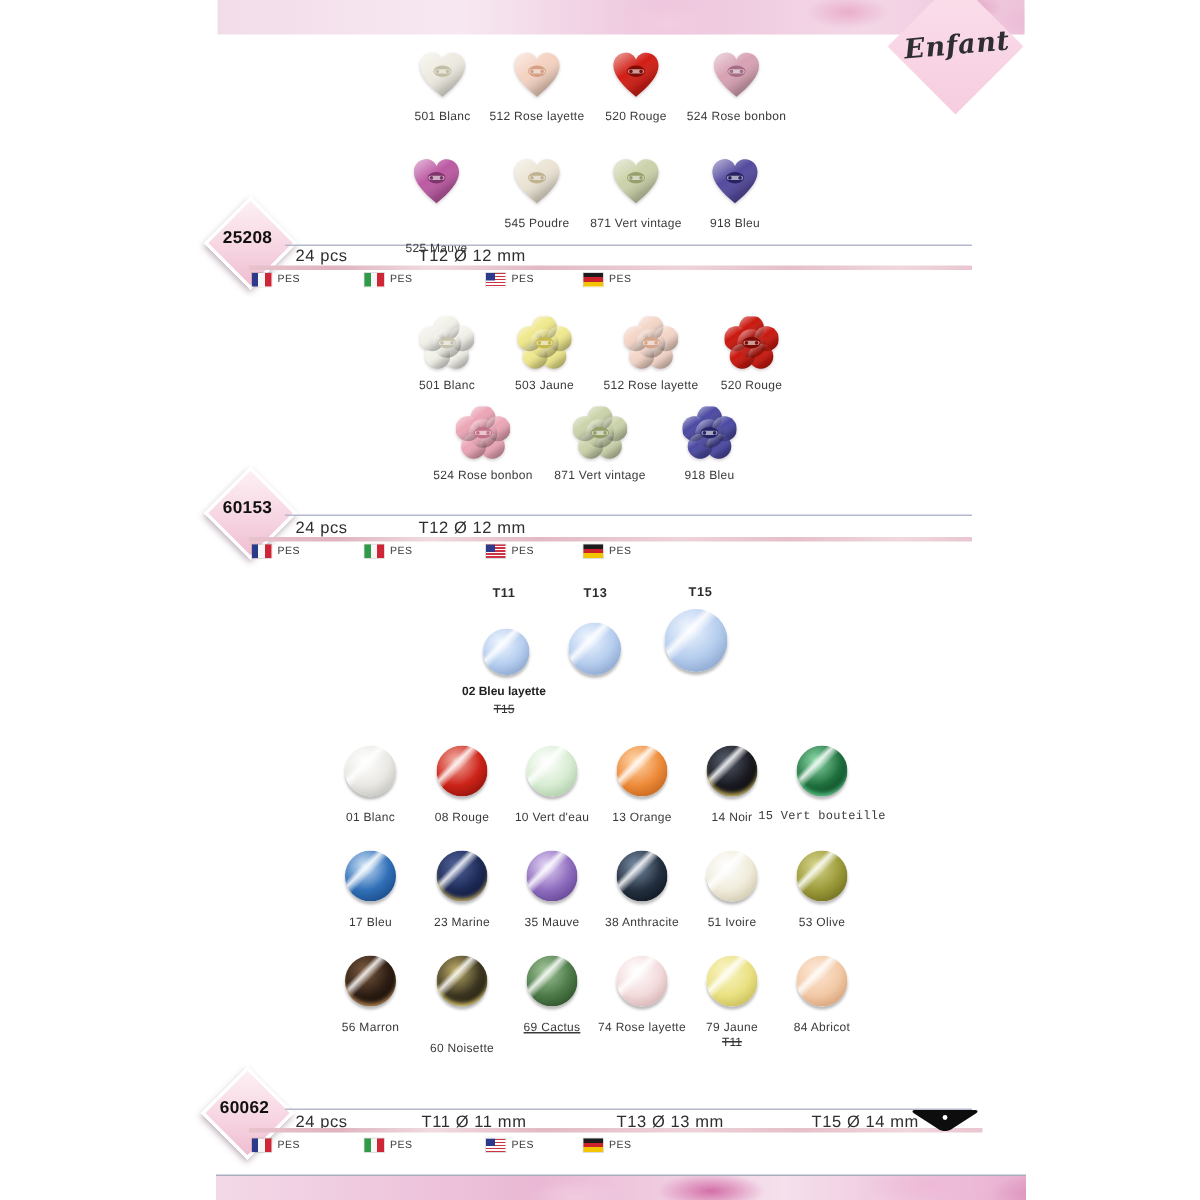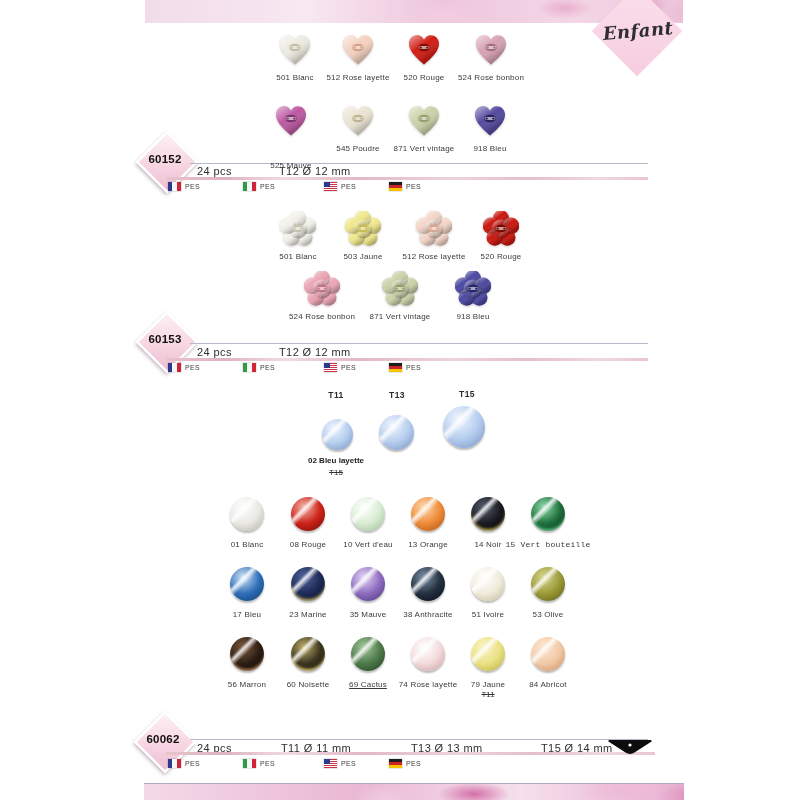--- a/index.html
+++ b/index.html
@@ -91,21 +91,21 @@
         <stop offset="1" stop-color="#000000" stop-opacity=".32"></stop>
       </linearGradient>
     </defs>
   </svg>
 
   <div class="header-photo"></div>
   <div class="enfant-diamond"></div>
   <div class="enfant-text">Enfant</div>
 
   <div class="ref-diamond" style="left:145px;top:140px"></div>
-  <div class="ref-label" style="left:133px;top:153px">60152</div>
+  <div class="ref-label" style="left:133px;top:153px">25208</div>
   <div class="hline" style="left:190px;top:163px;width:458px"></div>
   <div class="info-text" style="left:197px;top:165px">24 pcs</div>
   <div class="info-text" style="left:279px;top:165px">T12 Ø 12 mm</div>
   <div class="pinkbar" style="left:166px;top:177px;width:482px"></div>
 
   <div class="ref-diamond" style="left:145px;top:320px"></div>
   <div class="ref-label" style="left:133px;top:333px">60153</div>
   <div class="hline" style="left:190px;top:343px;width:458px"></div>
   <div class="info-text" style="left:197px;top:346px">24 pcs</div>
   <div class="info-text" style="left:279px;top:346px">T12 Ø 12 mm</div>
@@ -343,21 +343,21 @@
     <div class="btn-item" style="left: 498px; top: 567px;">
       <div class="round-btn" style="width: 34px; height: 34px; background: linear-gradient(135deg, rgba(255, 255, 255, 0) 30%, rgba(255, 255, 255, 0.85) 37%, rgba(255, 255, 255, 0) 48%), radial-gradient(circle at 38% 30%, rgb(216, 214, 142) 0%, rgb(155, 154, 57) 52%, rgb(98, 97, 23) 94%); box-shadow: rgba(0, 0, 0, 0.28) 0px 2px 2px;"></div>
       <div class="btn-label" style="margin-top: 9px;">53 Olive</div>
     </div>
     <div class="btn-item" style="left: 197px; top: 637px;">
       <div class="round-btn" style="width: 34px; height: 34px; background: linear-gradient(135deg, rgba(255, 255, 255, 0) 30%, rgba(255, 255, 255, 0.85) 37%, rgba(255, 255, 255, 0) 48%), radial-gradient(circle at 38% 30%, rgb(125, 91, 65) 0%, rgb(44, 29, 19) 52%, rgb(10, 5, 2) 94%); box-shadow: rgba(0, 0, 0, 0.28) 0px 2px 2px, rgb(176, 127, 79) 0px -3px 3px -1px inset;"></div>
       <div class="btn-label" style="margin-top: 9px;">56 Marron</div>
     </div>
     <div class="btn-item" style="left: 258px; top: 637px;">
       <div class="round-btn" style="width: 34px; height: 34px; background: linear-gradient(135deg, rgba(255, 255, 255, 0) 30%, rgba(255, 255, 255, 0.85) 37%, rgba(255, 255, 255, 0) 48%), radial-gradient(circle at 38% 30%, rgb(191, 174, 106) 0%, rgb(59, 53, 32) 52%, rgb(21, 17, 6) 94%); box-shadow: rgba(0, 0, 0, 0.28) 0px 2px 2px, rgb(216, 196, 111) 0px -3px 3px -1px inset;"></div>
-      <div class="btn-label" style="margin-top: 9px;">60 Noisette</div>
+      <div class="btn-label" style="margin-top: 23px;">60 Noisette</div>
     </div>
     <div class="btn-item" style="left: 318px; top: 637px;">
       <div class="round-btn" style="width: 34px; height: 34px; background: linear-gradient(135deg, rgba(255, 255, 255, 0) 30%, rgba(255, 255, 255, 0.85) 37%, rgba(255, 255, 255, 0) 48%), radial-gradient(circle at 38% 30%, rgb(164, 199, 156) 0%, rgb(78, 123, 74) 52%, rgb(36, 68, 31) 94%); box-shadow: rgba(0, 0, 0, 0.28) 0px 2px 2px;"></div>
       <div class="btn-label" style="margin-top: 9px; text-decoration: underline;">69 Cactus</div>
     </div>
     <div class="btn-item" style="left: 378px; top: 637px;">
       <div class="round-btn" style="width: 34px; height: 34px; background: linear-gradient(135deg, rgba(255, 255, 255, 0) 30%, rgba(255, 255, 255, 0.85) 37%, rgba(255, 255, 255, 0) 48%), radial-gradient(circle at 38% 30%, rgb(255, 255, 255) 0%, rgb(243, 218, 219) 52%, rgb(203, 164, 166) 94%); box-shadow: rgba(0, 0, 0, 0.28) 0px 2px 2px;"></div>
       <div class="btn-label" style="margin-top: 9px;">74 Rose layette</div>
     </div>
     <div class="btn-item" style="left: 438px; top: 637px;">

